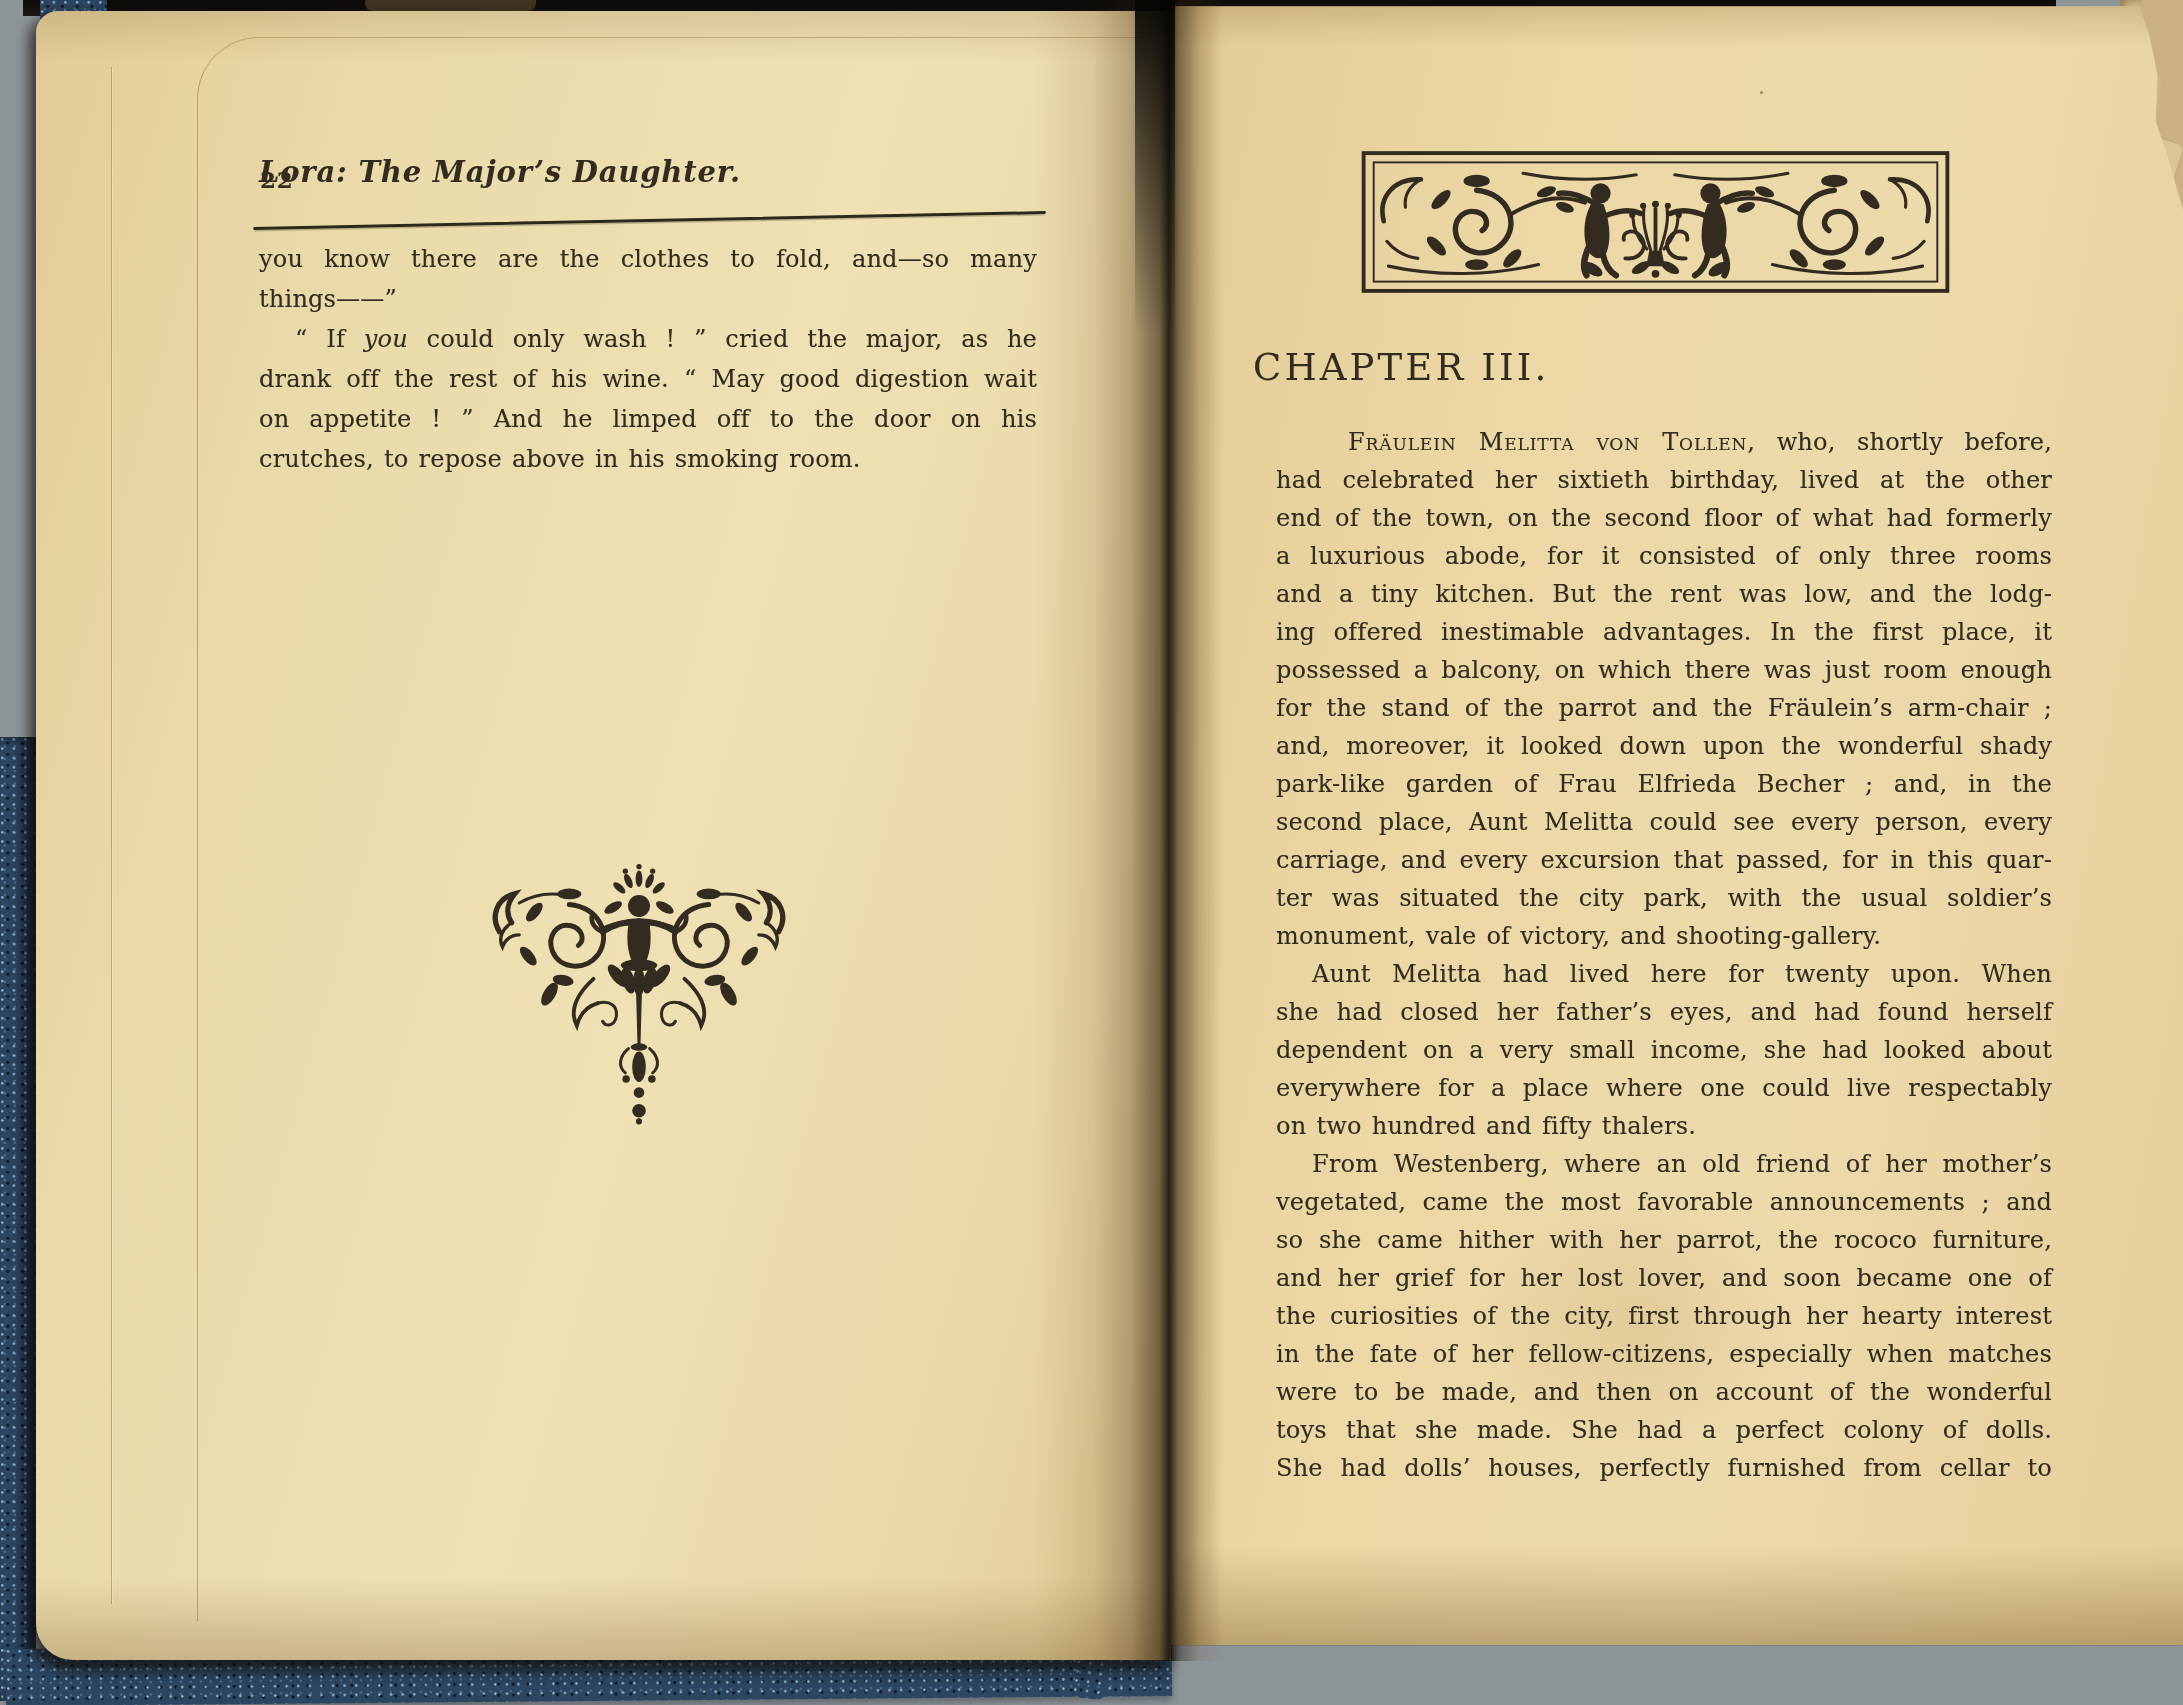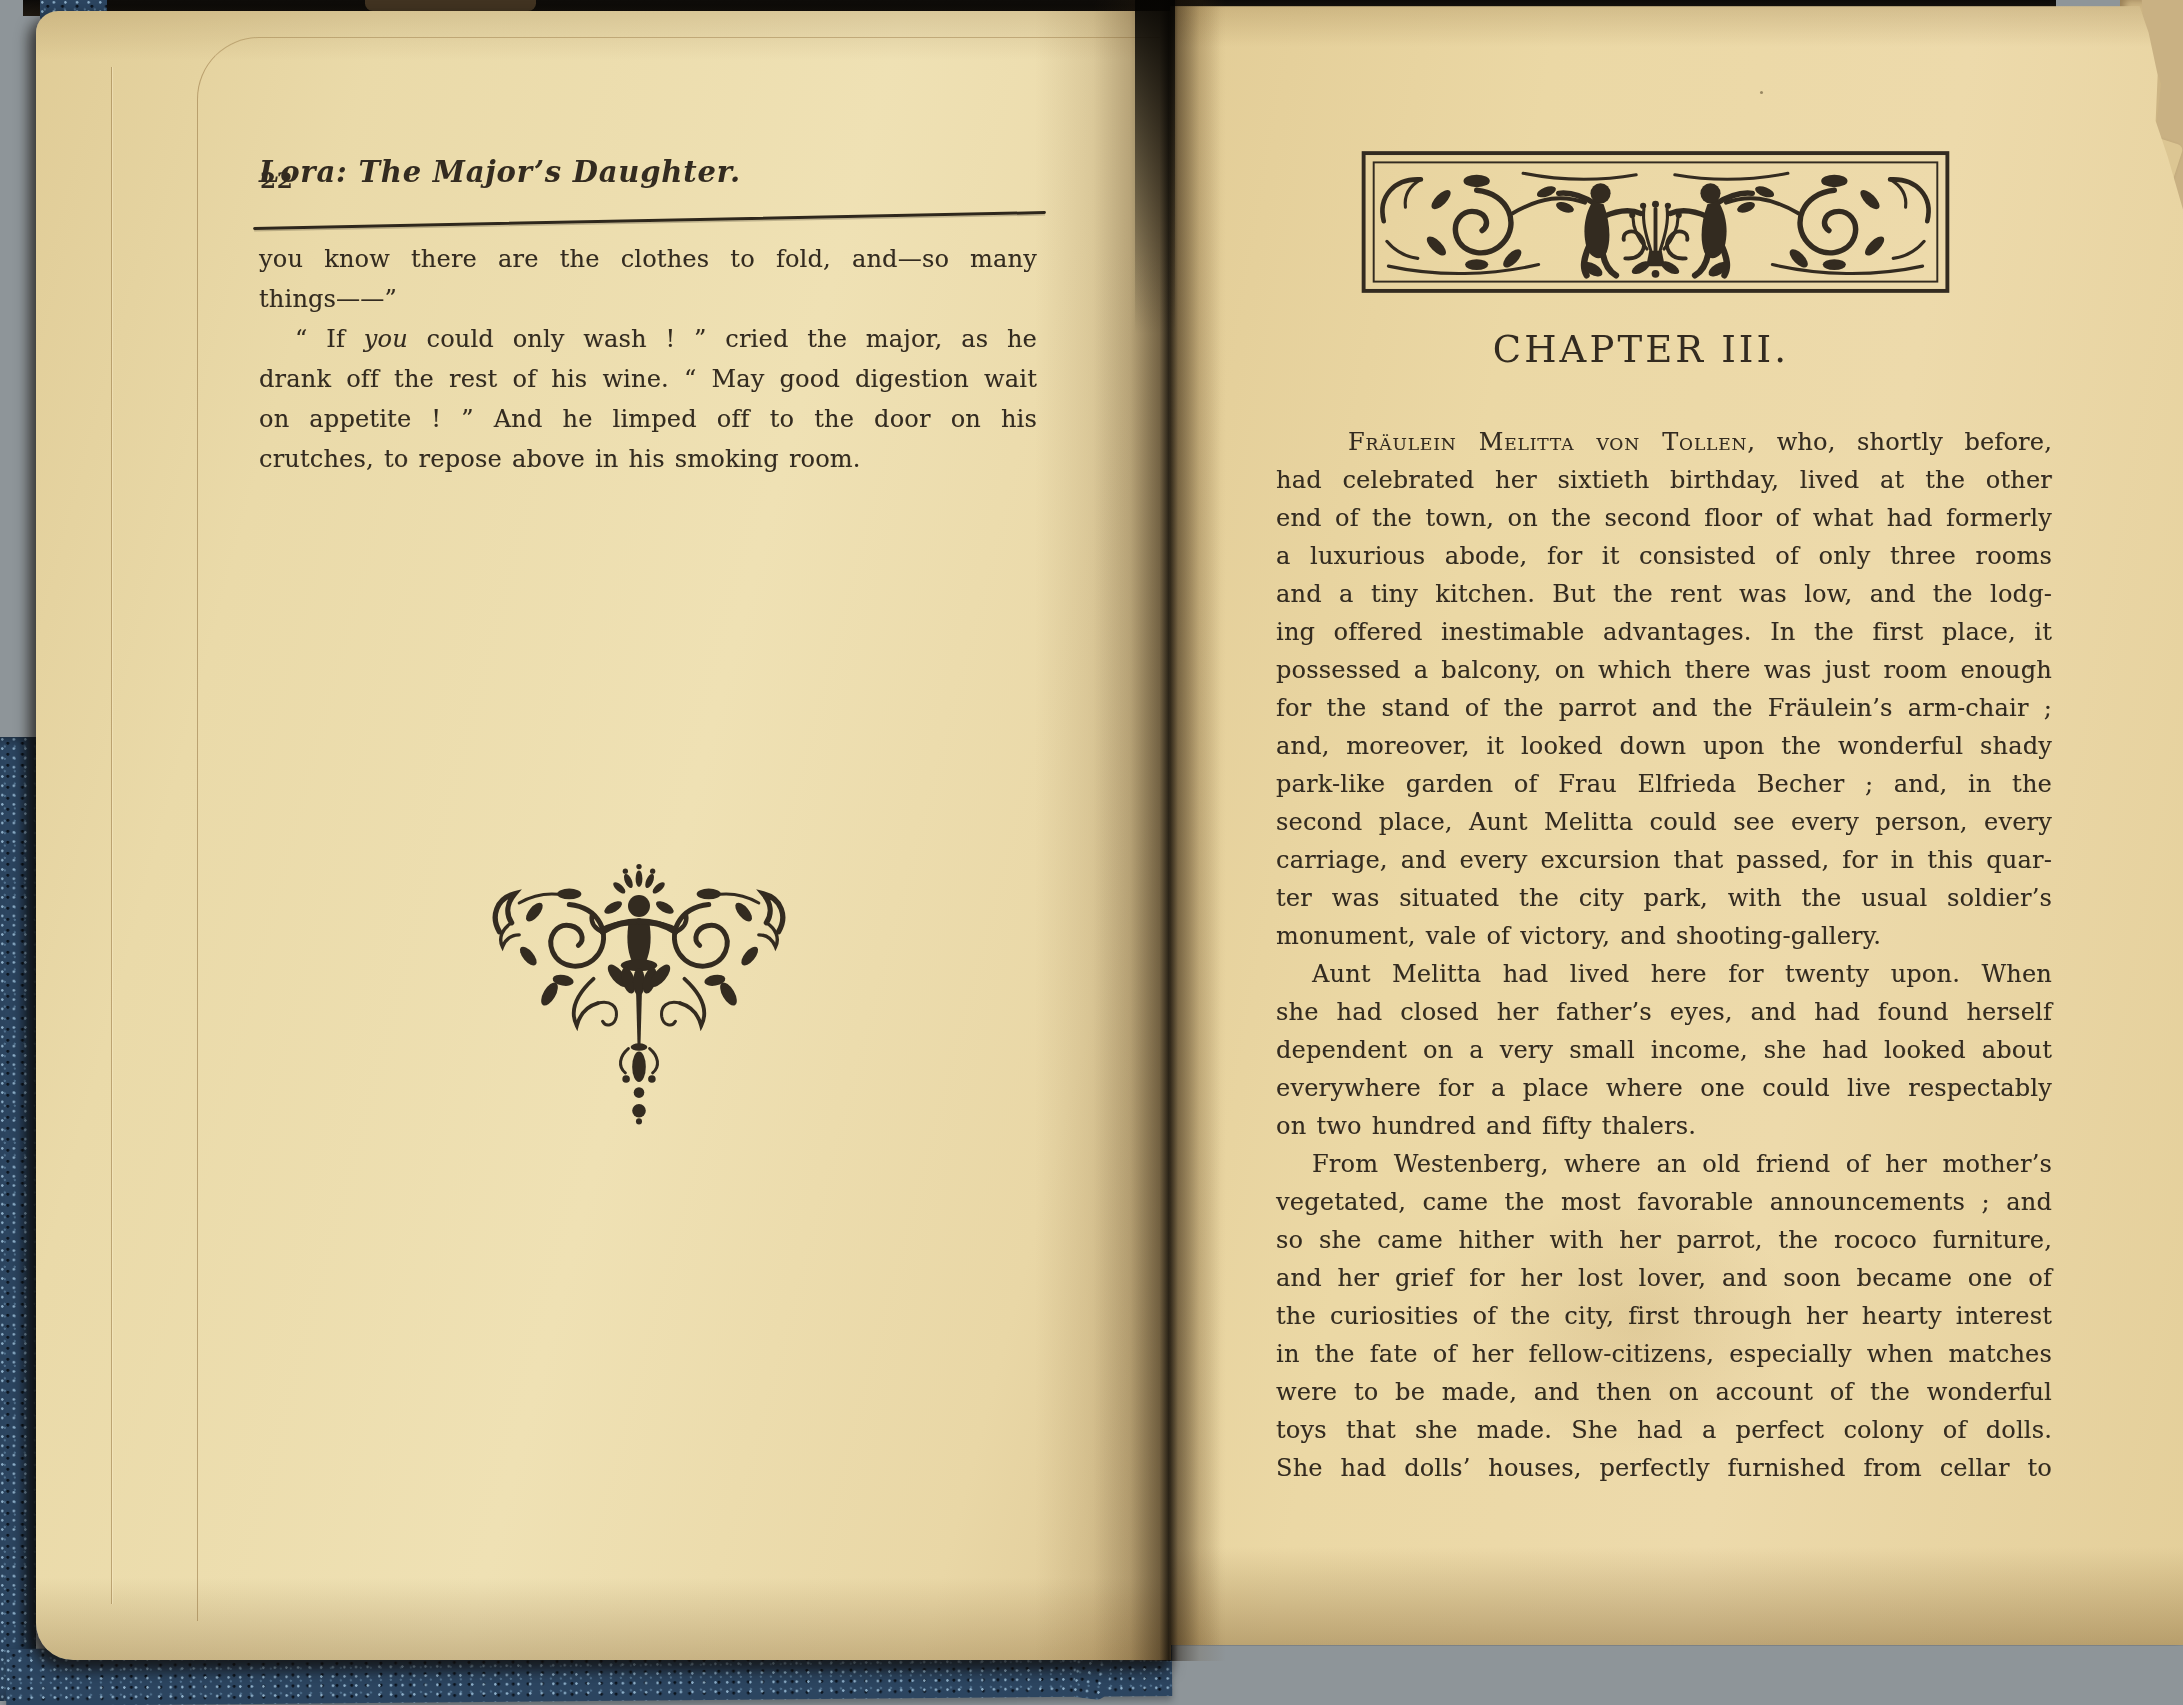--- a/index.html
+++ b/index.html
@@ -78,21 +78,21 @@
     text-align:justify;text-align-last:justify;}
   .tb .bl.nj{text-align-last:left;}
   .tb .bl.ind{text-indent:36px;}
   .tb .it{font-style:italic;}
   .tb .sc{font-variant:small-caps;letter-spacing:0.9px;margin-left:36px;}
   .tb-left{left:223px;top:228px;width:778px;--lh:40px;}
   .tb-right{left:106px;top:417px;width:776px;--lh:38px;}
   .tailpiece{left:436px;top:848px;}
   
   .headpiece{left:190px;top:144px;}
-  .chapter{left:83px;top:322px;width:776px;text-align:center;
+  .chapter{left:83px;top:340px;width:776px;
     font-size:37px;letter-spacing:3.1px;}
   .speck{position:absolute;border-radius:50%;background:rgba(70,55,30,.5);}
 </style>
 </head>
 <body>
 
 <div class="abs top-binding"></div>
 <div class="abs top-binding-deep"></div>
 <div class="abs cloth cloth-top-left"></div>
 <div class="abs binding-blob"></div>

